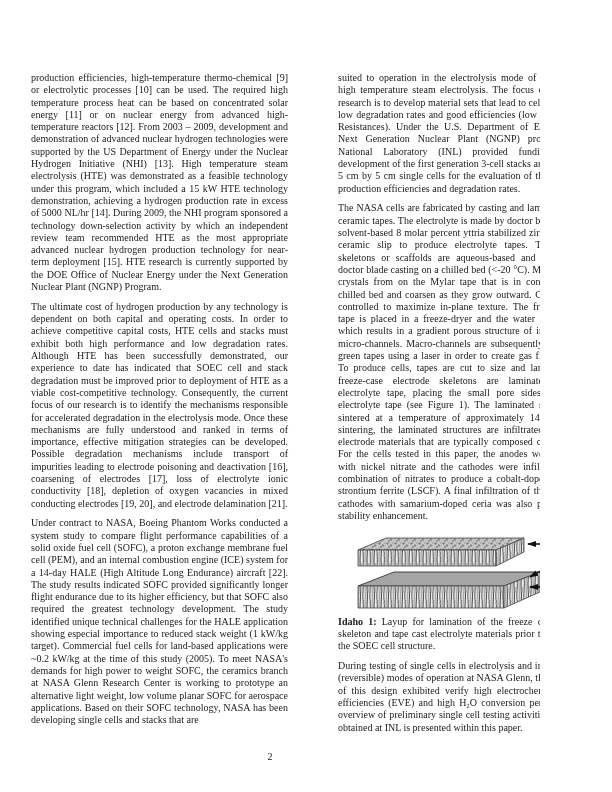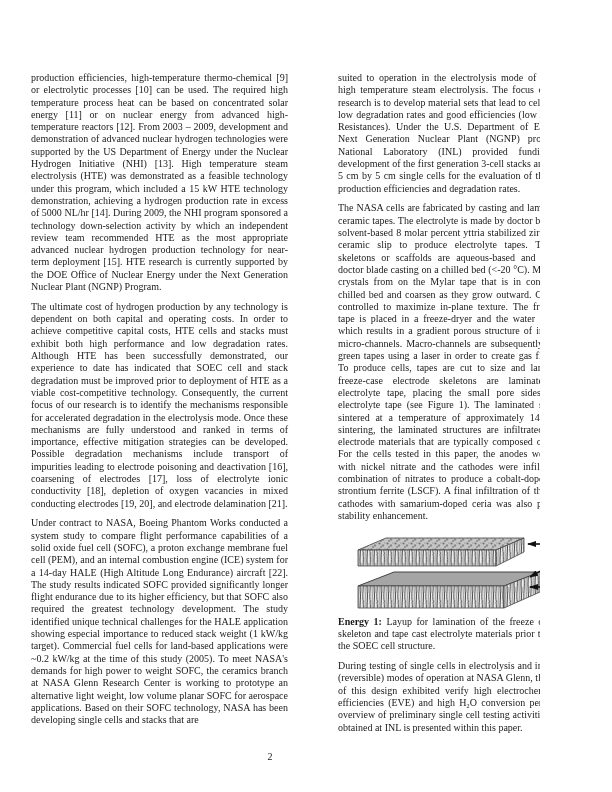--- a/index.html
+++ b/index.html
@@ -107,20 +107,20 @@
         <path d="M206,14 L190,14" stroke="#111" stroke-width="1.6" marker-end="url(#ah)"></path>
         <path d="M206,39 L192,47" stroke="#111" stroke-width="1.4" marker-end="url(#ah)"></path>
         <path d="M206,57 L192,57" stroke="#111" stroke-width="1.6" marker-end="url(#ah)"></path>
 
         <text class="fig-label" x="210" y="17">Freeze-cast YSZ</text>
         <text class="fig-label" x="210" y="39">tape cast YSZ</text>
         <text class="fig-label" x="210" y="60">Freeze-cast YSZ</text>
       </svg>
     </div>
 
-    <p class="caption"><span class="cap-label">Energy 1:</span><span> Layup for lamination of the freeze cast electrode skeleton and tape cast electrolyte materials prior to sintering of the SOEC cell structure.</span></p>
+    <p class="caption"><span class="cap-label">Idaho 1:</span><span> Layup for lamination of the freeze cast electrode skeleton and tape cast electrolyte materials prior to sintering of the SOEC cell structure.</span></p>
 
     <p>During testing of single cells in electrolysis and in regenerative (reversible) modes of operation at NASA Glenn, the single cells of this design exhibited verify high electrochemical voltage efficiencies (EVE) and high H₂O conversion percentages. An overview of preliminary single cell testing activities and results obtained at INL is presented within this paper.</p>
   </div>
 
   <div class="page-number">2</div>
 
 </div>
 
 </body></html>

